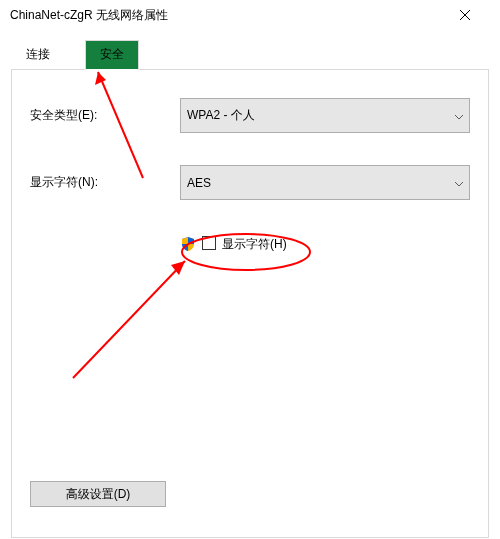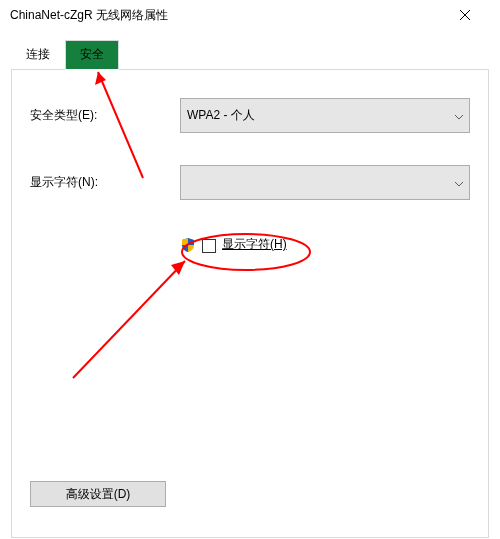--- a/index.html
+++ b/index.html
@@ -33,20 +33,21 @@
   .titlebar-close svg { width: 10px; height: 10px; }
   .client {
     position: absolute;
     left: 11px; right: 11px; top: 40px; bottom: 4px;
   }
   .tabstrip {
     display: flex;
     position: relative;
     z-index: 2;
     margin-bottom: -1px;
+    gap: 20px;
   }
   .tab {
     padding: 5px 14px 6px 14px;
     border: 1px solid transparent;
     background: transparent;
     font-size: 12px;
     color: #000;
   }
   .tab.active {
     border: 1px solid #d9d9d9;
@@ -92,25 +93,24 @@
     border: 1px solid #7a7a7a;
     background: #ffffff;
     padding: 0 8px;
     font-size: 14px;
     letter-spacing: 3px;
     font-family: Arial, sans-serif;
     color: #000;
   }
   .check-row {
     display: flex;
-    align-items: flex-end;
+    align-items: flex-start;
     margin-left: 150px;
     margin-top: 36px;
     gap: 6px;
-    text-decoration: underline;
   }
   .shield { width: 16px; height: 16px; display: inline-block; }
   .checkbox {
     width: 14px; height: 14px;
     border: 1px solid #333;
     background: #fff;
     display: inline-block;
   }
   .check-label { font-size: 12px; color: #000; }
   .adv-btn {
@@ -158,20 +158,21 @@
           <svg width="8" height="5" viewBox="0 0 8 5">
               <path d="M0 0 L4 4 L8 0" fill="none" stroke="#5b5b5b" stroke-width="1"></path>
             </svg>
         </span>
       </div>
     </div>
 
     <div class="form-row">
       <div class="label">显示字符(N):</div>
       <div class="combo">
+        <span class="value">AES</span>
         <span class="caret">
           <svg width="8" height="5" viewBox="0 0 8 5">
               <path d="M0 0 L4 4 L8 0" fill="none" stroke="#5b5b5b" stroke-width="1"></path>
             </svg>
         </span>
       </div>
     </div>
 
 
     <div class="check-row">

